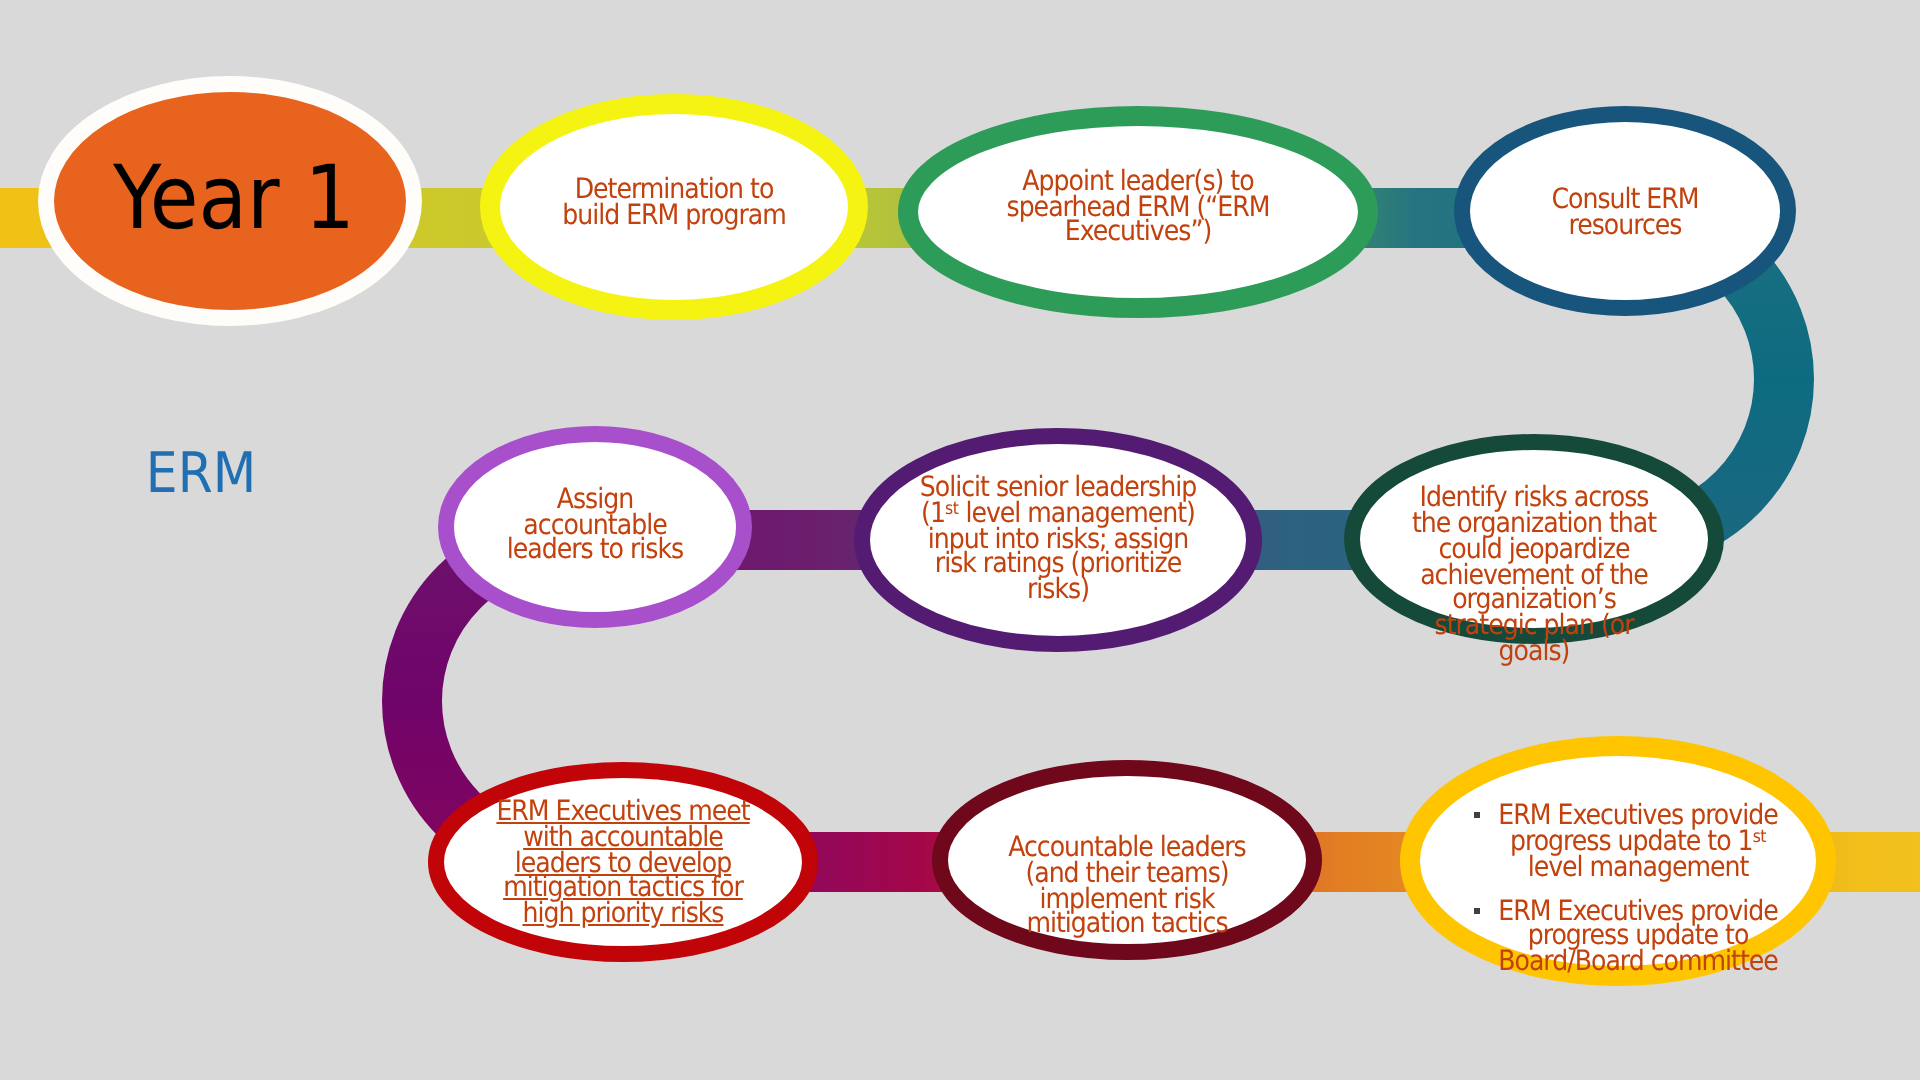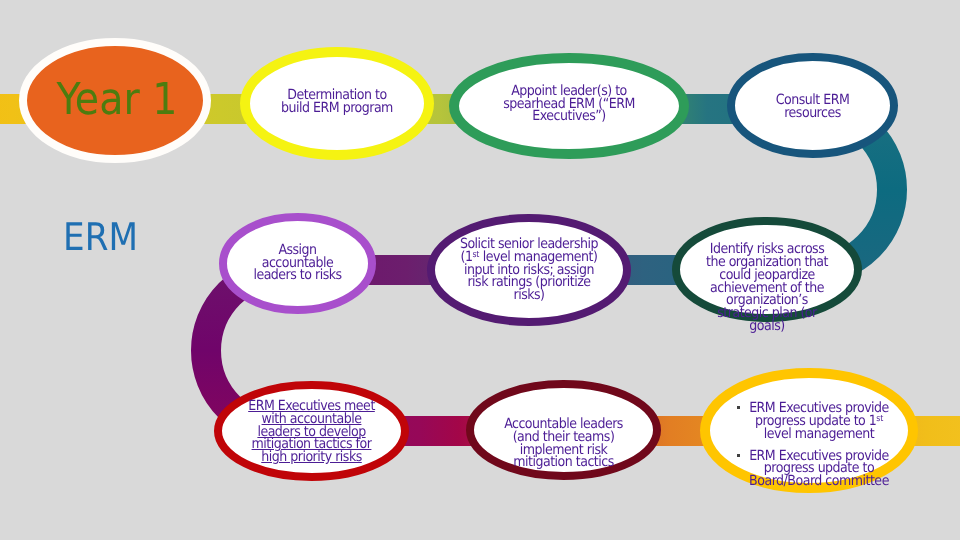--- a/index.html
+++ b/index.html
@@ -2,25 +2,25 @@
 <html><head>
 <meta charset="utf-8">
 <title>ERM Timeline</title>
 <style>
   html,body{margin:0;padding:0;}
   body{width:960px;height:540px;overflow:hidden;background:#D9D9D9;
        font-family:"DejaVu Sans",sans-serif;font-stretch:condensed;-webkit-font-smoothing:antialiased;text-rendering:geometricPrecision;}
   #stage{position:relative;width:960px;height:540px;background:#D9D9D9;}
   #ribbon{position:absolute;left:0;top:0;}
   .tbox{position:absolute;display:flex;align-items:center;justify-content:center;font-size:14px;letter-spacing:-0.5px;
-        text-align:center;color:#4c1d95;line-height:12.8px;white-space:pre-line;
+        text-align:center;color:#c2410c;line-height:12.8px;white-space:pre-line;
         transform:translateZ(0);}
   .tbox span{display:block;width:100%;}
   #heading{position:absolute;left:0px;top:218px;width:201px;text-align:center;color:#1F6FB2;
-           font-size:38px;line-height:38px;letter-spacing:0px;transform:translateZ(0);}
+           font-size:28px;line-height:38px;letter-spacing:0px;transform:translateZ(0);}
   .tbox sup{font-size:0.62em;vertical-align:0.40em;letter-spacing:-0.2px;line-height:0;position:relative;}
   .bl{display:block;position:relative;}
   .bsq{position:absolute;left:17px;top:4px;width:3px;height:3px;background:#404040;
        display:block;font-style:normal;}
   .bgap{display:block;height:9px;}
 </style>
 </head>
 <body>
 
 <div id="stage">
@@ -77,21 +77,21 @@
       <ellipse cx="767" cy="269.5" rx="91" ry="48.5" fill="#FFFFFF" stroke="#154A3A" stroke-width="8"></ellipse>
       <ellipse cx="311.5" cy="431" rx="93.5" ry="46" fill="#FFFFFF" stroke="#C00408" stroke-width="8"></ellipse>
       <ellipse cx="563.5" cy="430" rx="93.5" ry="46" fill="#FFFFFF" stroke="#70081B" stroke-width="8"></ellipse>
       <ellipse cx="809" cy="430.5" rx="104" ry="57.5" fill="#FFFFFF" stroke="#FFC500" stroke-width="10"></ellipse>
     </g>
   </svg>
   <div id="heading">
     <div>ERM</div>
   </div>
   <div id="labels">
-    <div class="tbox" style="left:27px;top:69px;width:180px;height:62px;font-size:44px;line-height:44px;letter-spacing:0;color:#4d7c0f;">
+    <div class="tbox" style="left:27px;top:69px;width:180px;height:62px;font-size:44px;line-height:44px;letter-spacing:0;color:#000000;">
       <span>Year 1</span></div>
     <div class="tbox" style="left:247px;top:83px;width:180px;height:38px;">
       <span>Determination to<br>build ERM program</span></div>
     <div class="tbox" style="left:459px;top:79px;width:220px;height:50px;">
       <span>Appoint leader(s) to<br>spearhead ERM (“ERM<br>Executives”)</span></div>
     <div class="tbox" style="left:737px;top:88px;width:151px;height:38px;">
       <span>Consult ERM<br>resources</span></div>
     <div class="tbox" style="left:227px;top:238px;width:141px;height:50px;">
       <span>Assign<br>accountable<br>leaders to risks</span></div>
     <div class="tbox" style="left:437px;top:237px;width:184px;height:66px;">

